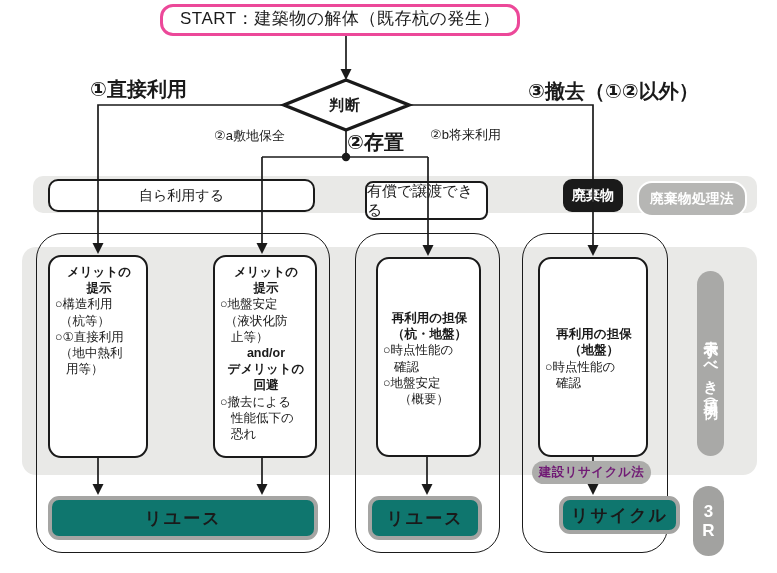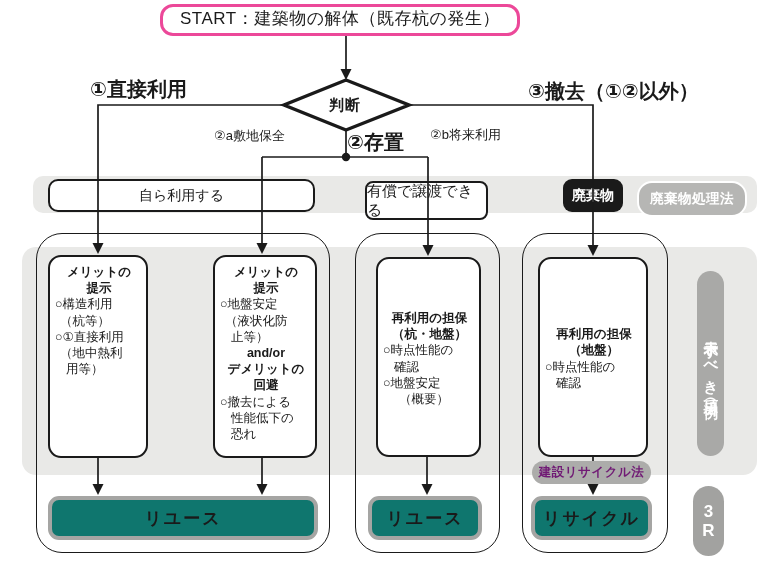--- a/index.html
+++ b/index.html
@@ -39,21 +39,21 @@
   .self-use{left:48px;top:179px;width:267px;height:33px;border:2.7px solid #1a1a1a;border-radius:10px;font-size:14px;}
   .transfer{left:365px;top:181px;width:123px;height:39px;border:2.4px solid #1a1a1a;border-radius:8px;font-size:15px;}
   .waste{left:563px;top:179px;width:60px;height:33px;background:#1a1a1a;color:#fff;border-radius:9px;font-weight:bold;font-size:14px;}
   .waste-law{left:637px;top:181px;width:110px;height:36px;background:#b6b6b4;color:#fff;border:2px solid #fff;
              border-radius:15px;font-weight:bold;font-size:13.5px;letter-spacing:.5px;}
   
   .result{background:#0f766e;border:4px solid #a5a5a3;border-radius:11px;z-index:2;
           display:flex;align-items:center;justify-content:center;font-weight:bold;font-size:17px;letter-spacing:2px;}
   .r1{left:48px;top:496px;width:270px;height:44px;}
   .r2{left:368px;top:496px;width:114px;height:44px;}
-  .r3{left:531px;top:496px;width:121px;height:44px;}
+  .r3{left:559px;top:496px;width:121px;height:38px;}
   
   .law-pill{left:532px;top:461px;width:119px;height:23px;background:#acacaa;color:#701a75;border-radius:12px;
             display:flex;align-items:center;justify-content:center;font-weight:bold;font-size:12.5px;z-index:6;letter-spacing:.5px;}
   .vpill{left:697px;top:271px;width:27px;height:185px;background:#a9a9a7;color:#fff;border-radius:14px;
          display:flex;align-items:center;justify-content:center;z-index:2;
          writing-mode:vertical-rl;font-weight:bold;font-size:14.5px;letter-spacing:2px;}
   .badge3r{left:693px;top:486px;width:31px;height:70px;background:#a2a2a0;color:#fff;border-radius:16px;
            display:flex;flex-direction:column;align-items:center;justify-content:center;z-index:2;
            font-weight:bold;font-size:17px;line-height:19px;}
   

